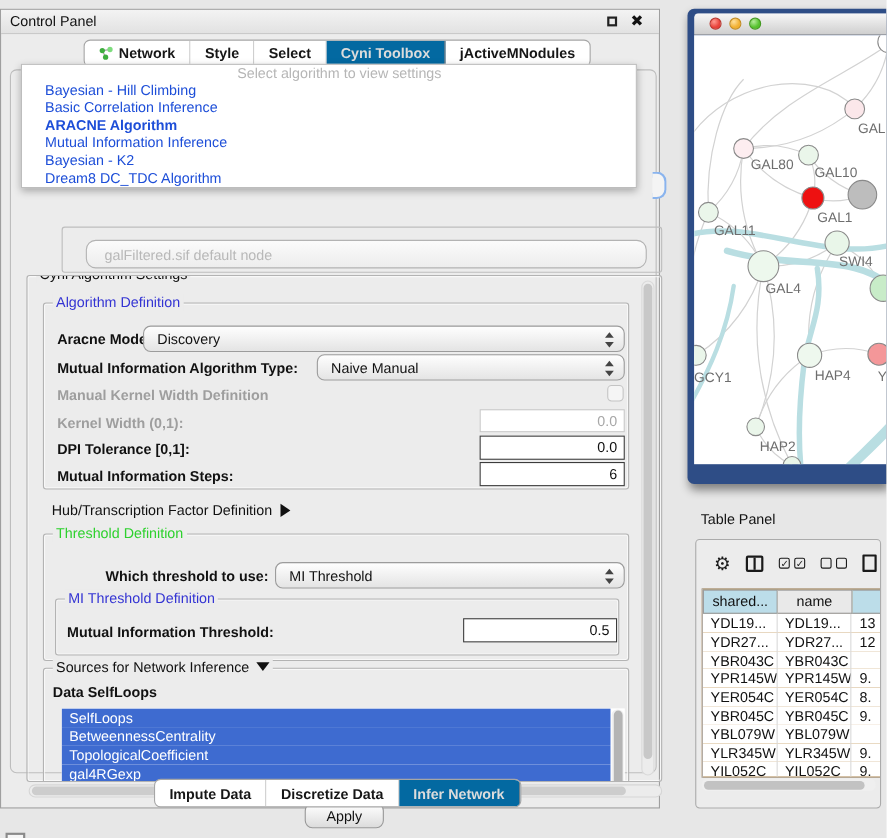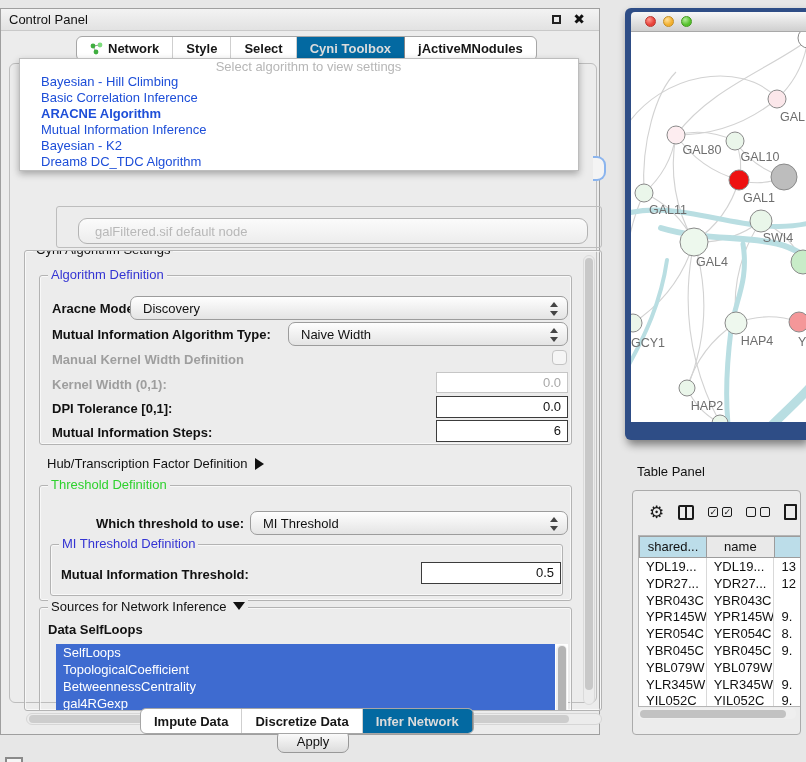--- a/index.html
+++ b/index.html
@@ -159,21 +159,21 @@
 
         <div class="gb" style="left:14px;top:24px;width:533px;height:170px;">
           <span class="gt blue">Algorithm Definition</span>
           <span class="lbl b" style="left:12px;top:25px;">Aracne Mode:</span>
           <div class="combo" style="left:90px;top:20px;width:438px;">
             <span>Discovery</span>
             <span class="arrows"></span>
           </div>
           <span class="lbl b" style="left:12px;top:51px;">Mutual Information Algorithm Type:</span>
           <div class="combo" style="left:248px;top:46px;width:280px;">
-            <span>Naive Width</span>
+            <span>Naive Manual</span>
             <span class="arrows"></span>
           </div>
           <span class="lbl dis" style="left:12px;top:76px;">Manual Kernel Width Definition</span>
           <span class="chk" style="left:512px;top:74px;"></span>
           <span class="lbl dis" style="left:12px;top:101px;">Kernel Width (0,1):</span>
           <div class="tfield dis" style="left:396px;top:96px;width:132px;height:21px;">0.0</div>
           <span class="lbl b" style="left:12px;top:125px;">DPI Tolerance [0,1]:</span>
           <div class="tfield en" style="left:396px;top:120px;width:132px;height:22px;">0.0</div>
           <span class="lbl b" style="left:12px;top:149px;">Mutual Information Steps:</span>
           <div class="tfield en" style="left:396px;top:144px;width:132px;height:22px;">6</div>
@@ -198,22 +198,22 @@
         </div>
 
         <div class="gb" style="left:14px;top:356px;width:533px;height:140px;">
           <span class="gt">
             <span>Sources for Network Inference</span><span class="tri-down"></span>
           </span>
           <span class="lbl b" style="left:8px;top:14px;">Data SelfLoops</span>
           <div id="attr-list">
 
           <div class="attr-item">SelfLoops</div>
+              <div class="attr-item">BetweennessCentrality</div>
               <div class="attr-item">TopologicalCoefficient</div>
-              <div class="attr-item">BetweennessCentrality</div>
               <div class="attr-item">gal4RGexp</div>
               <div id="attr-vscroll">
               <div id="attr-vthumb"></div>
             </div>
             </div>
         </div>
 
         <div id="settings-vscroll">
           <div id="settings-vthumb"></div>
         </div>

